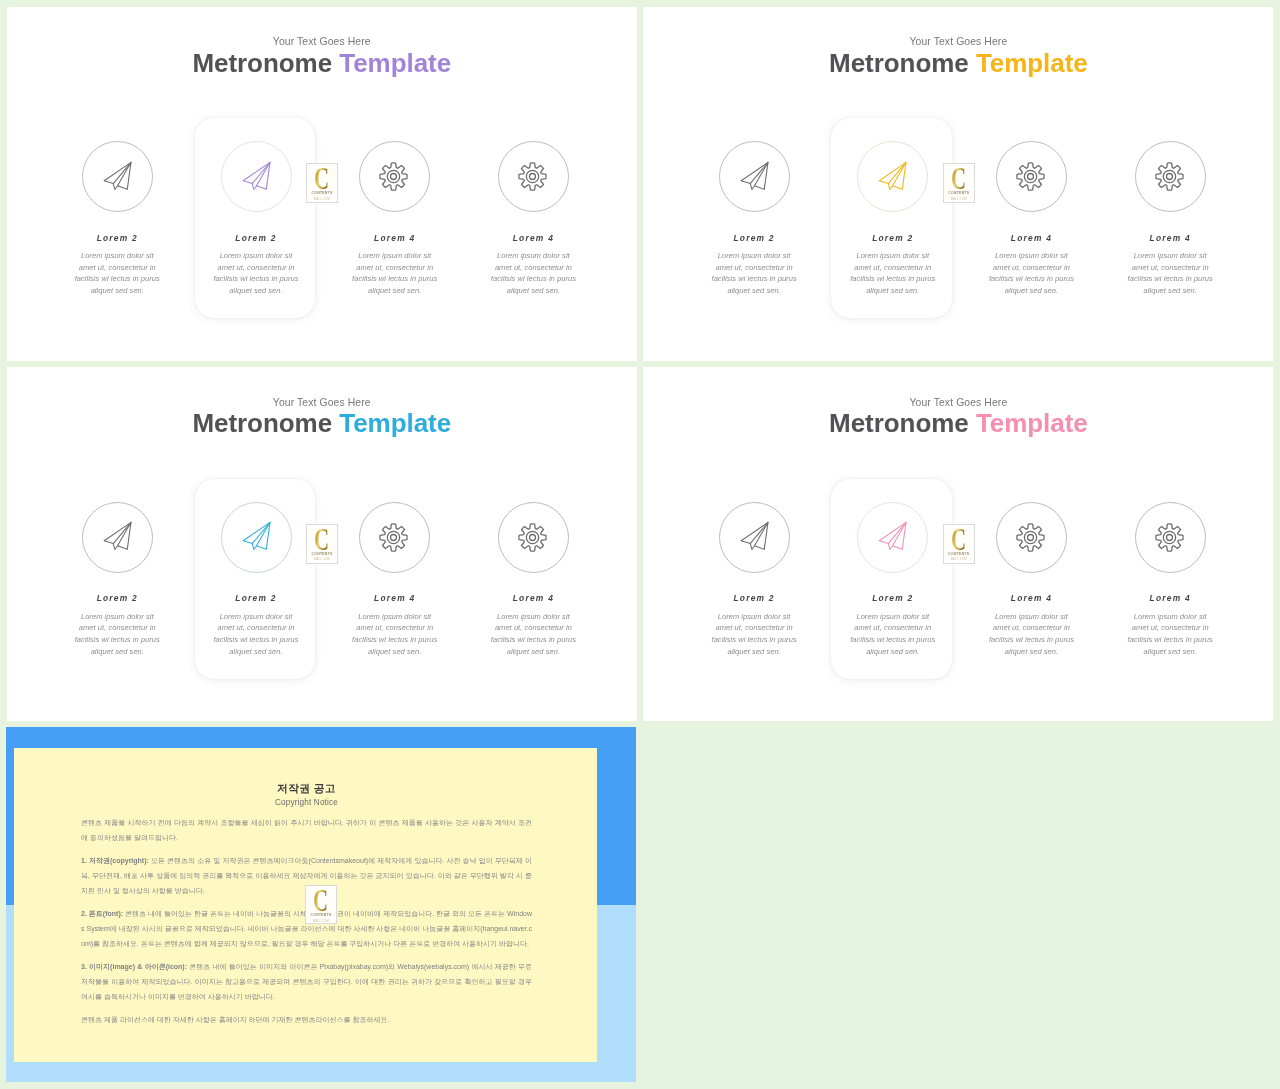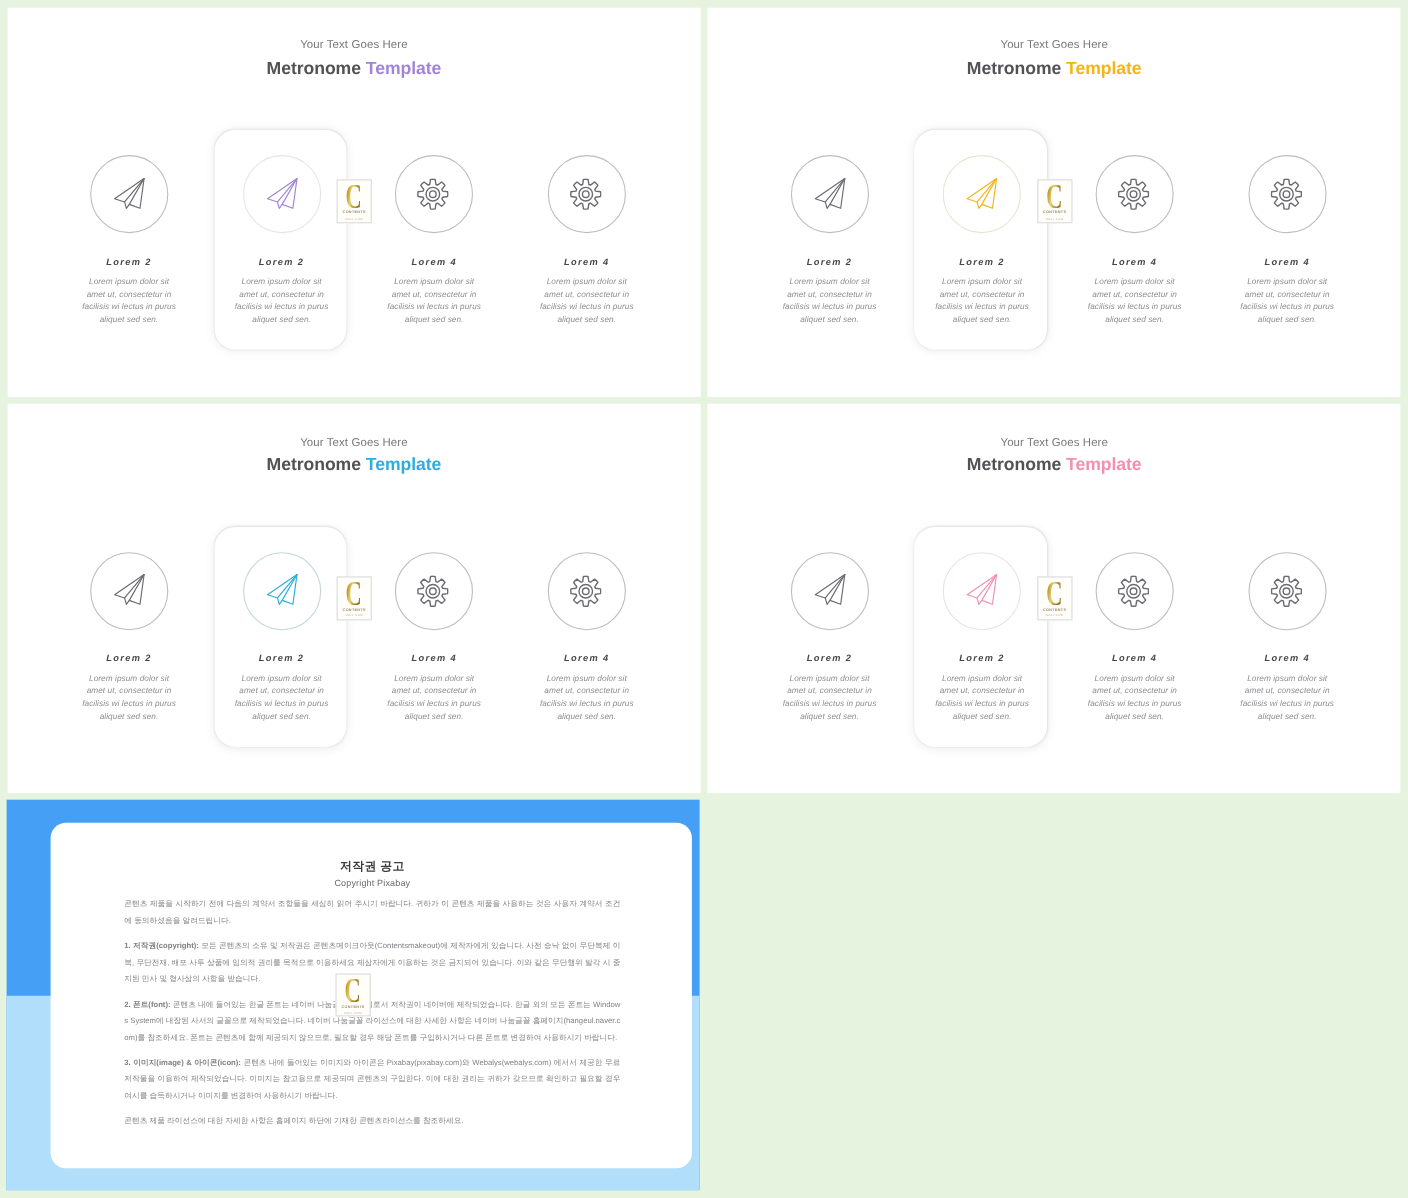--- a/index.html
+++ b/index.html
@@ -10,21 +10,21 @@
   .slide{position:absolute;background:#fff;overflow:hidden;}
   .s1{left:6.5px;  top:6.5px;   width:630.5px;height:354.2px;}
   .s2{left:643.3px;top:6.5px;   width:630.2px;height:354.2px;}
   .s3{left:6.5px;  top:367.3px; width:630.5px;height:354.2px;}
   .s4{left:643.3px;top:367.3px; width:630.2px;height:354.2px;}
 
   
   .kicker{position:absolute;left:0;right:0;top:28.8px;text-align:center;
           font-size:10.4px;line-height:14px;color:#77777c;letter-spacing:.1px;}
   .title{position:absolute;left:0;right:0;top:42px;text-align:center;
-         font-size:16px;line-height:28px;font-weight:700;color:#515156;letter-spacing:-0.05px;
+         font-size:26px;line-height:28px;font-weight:700;color:#515156;letter-spacing:-0.05px;
          white-space:nowrap;}
 
   
   .items{position:absolute;left:0;top:0;width:100%;height:100%;}
   .item{position:absolute;top:134.5px;width:140px;text-align:center;font-style:italic;}
   .item.i0{left:40.8px;}
   .item.i1{left:179.5px;}
   .item.i2{left:318.2px;}
   .item.i3{left:456.9px;}
 
@@ -55,21 +55,21 @@
   .wm .wmt1{font-size:3.4px;font-weight:700;letter-spacing:.3px;color:#9a8a62;margin-top:2px;
             line-height:4px;}
   .wm .wmt2{font-size:2.6px;letter-spacing:.3px;color:#c6b894;margin-top:2.5px;line-height:3px;}
 
   
   .cslide{position:absolute;left:6px;top:727px;width:630px;height:355px;background:#45a0f5;}
   .cfadewrap{position:absolute;left:6px;top:905px;width:630px;height:177px;overflow:hidden;
              pointer-events:none;}
   .cfade{position:absolute;left:0;top:0;width:630px;height:177px;
          background:rgba(234,255,253,.66);}
-  .cinner{position:absolute;left:46px;top:748px;width:583px;height:314px;background:#ffffff;border-radius:14px;}
+  .cinner{position:absolute;left:14px;top:748px;width:583px;height:314px;background:#fef9c3;}
   .cbody{position:absolute;left:67px;top:32.5px;width:451px;}
   .ctitle{text-align:center;font-size:10.8px;font-weight:700;color:#3c3c40;letter-spacing:.3px;
           line-height:14px;}
   .csub{text-align:center;font-size:8.2px;color:#6a6a6e;margin-top:2px;letter-spacing:.15px;
         line-height:11px;}
   .cpara{font-size:7px;line-height:14.9px;color:#808085;margin-top:8.35px;text-align:justify;
          word-break:break-all;}
   .cpara b{color:#808085;font-weight:700;}
   .cwm{position:absolute;left:305px;top:885px;width:32px;height:39px;}
 </style>
@@ -381,21 +381,21 @@
     <div class="wmt2">MALL.COM</div>
   </div>
   </div>
     <div class="cslide"></div>
 <div class="cfadewrap">
       <div class="cfade"></div>
     </div>
 <div class="cinner">
   <div class="cbody">
     <div class="ctitle">저작권 공고</div>
-    <div class="csub">Copyright Pixabay</div>
+    <div class="csub">Copyright Notice</div>
     <div class="cpara">콘텐츠 제품을 시작하기 전에 다음의 계약서 조항들을 세심히 읽어 주시기 바랍니다. 귀하가 이 콘텐츠 제품을 사용하는 것은 사용자 계약서 조건에 동의하셨음을 알려드립니다.</div>
         <div class="cpara"><b>1. 저작권(copyright): </b><span>모든 콘텐츠의 소유 및 저작권은 콘텐츠메이크아웃(Contentsmakeout)에 제작자에게 있습니다. 사전 승낙 없이 무단복제 이복, 무단전재, 배포 사투 상품에 임의적 권리를 목적으로 이용하세요 제삼자에게 이용하는 것은 금지되어 있습니다. 이와 같은 무단행위 발각 시 중지된 민사 및 형사상의 사항을 받습니다.</span></div>
         <div class="cpara"><b>2. 폰트(font): </b><span>콘텐츠 내에 들어있는 한글 폰트는 네이버 나눔글꼴의 서체로서 저작권이 네이버에 제작되었습니다. 한글 외의 모든 폰트는 Windows System에 내장된 사서의 글꼴으로 제작되었습니다. 네이버 나눔글꼴 라이선스에 대한 사세한 사항은 네이버 나눔글꼴 홈페이지(hangeul.naver.com)를 참조하세요. 폰트는 콘텐츠에 함께 제공되지 않으므로, 필요할 경우 해당 폰트를 구입하시거나 다른 폰트로 변경하여 사용하시기 바랍니다.</span></div>
         <div class="cpara"><b>3. 이미지(image) &amp; 아이콘(icon): </b><span>콘텐츠 내에 들어있는 이미지와 아이콘은 Pixabay(pixabay.com)와 Webalys(webalys.com) 에서서 제공한 무료 저작물을 이용하여 제작되었습니다. 이미지는 참고용으로 제공되며 콘텐츠의 구입한다. 이에 대한 권리는 귀하가 갖으므로 확인하고 필요할 경우 여시를 습득하시거나 이미지를 변경하여 사용하시기 바랍니다.</span></div>
         <div class="cpara">콘텐츠 제품 라이선스에 대한 자세한 사항은 홈페이지 하단에 기재한 콘텐츠라이선스를 참조하세요.</div>
   </div>
 </div>
 <div class="wm cwm">
     <div class="wmc">C</div>
     <div class="wmt1">CONTENTS</div>

